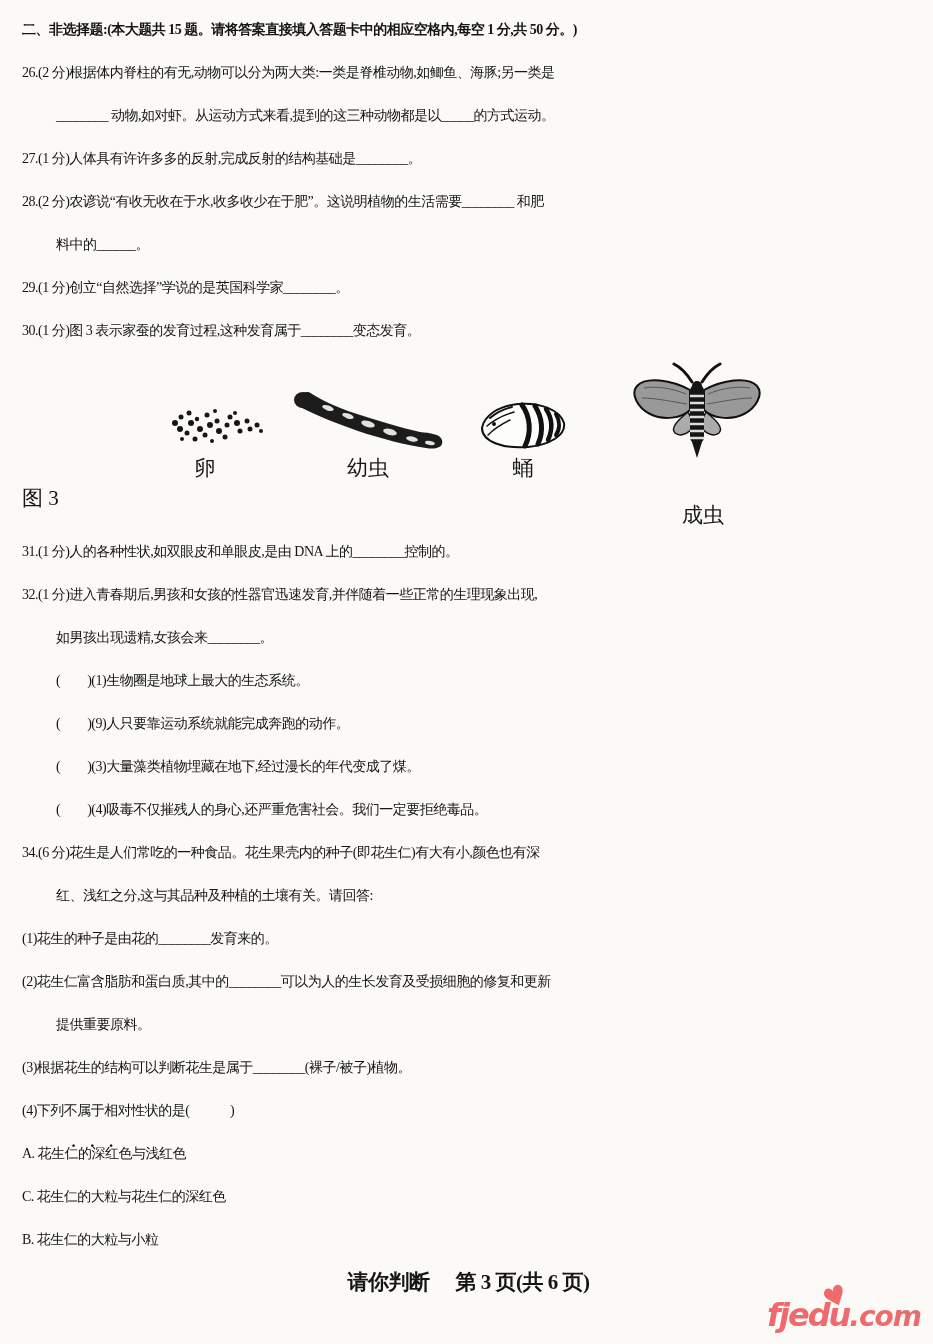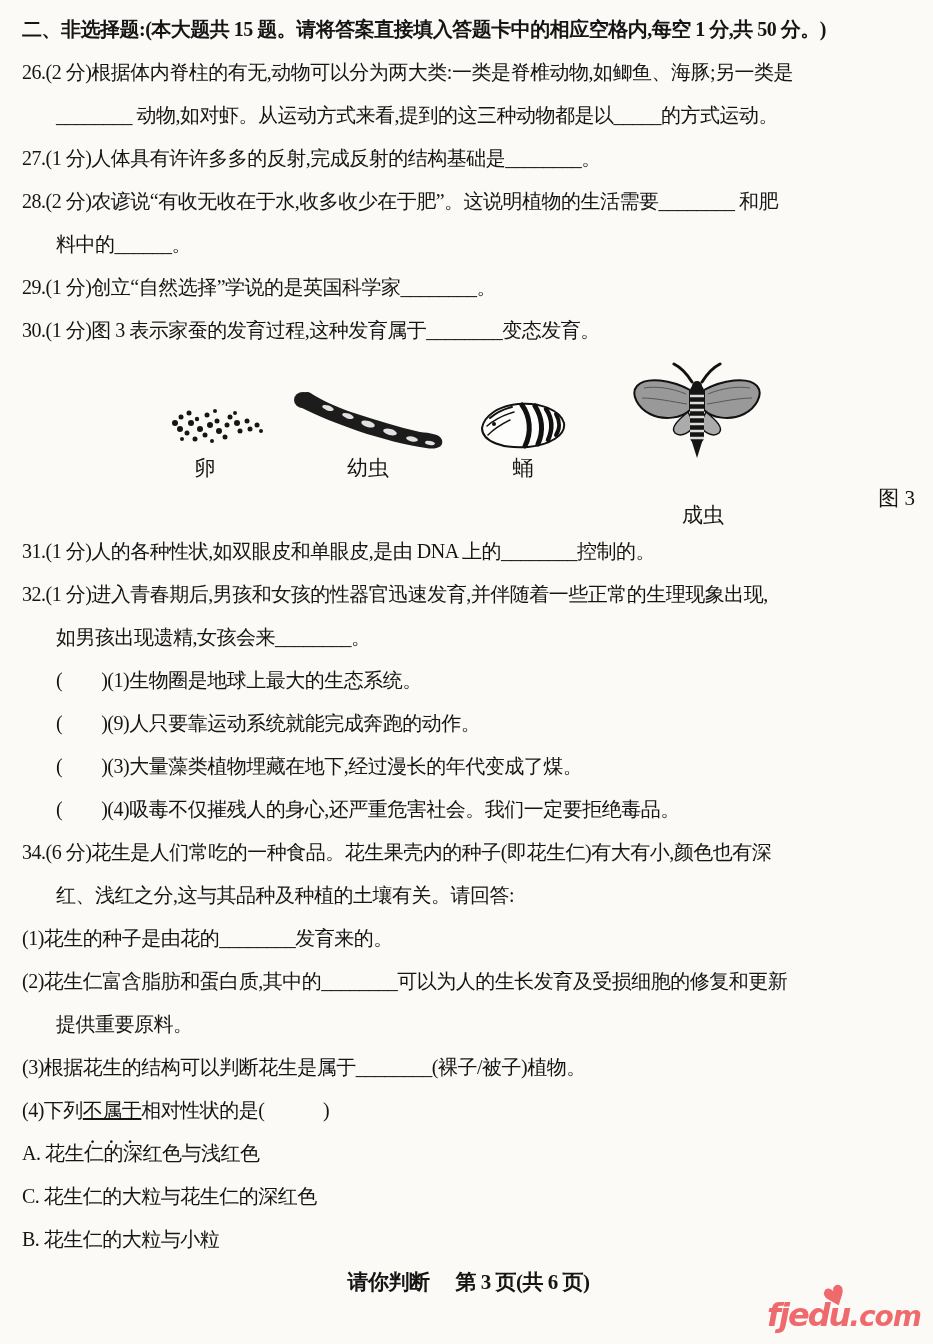--- a/index.html
+++ b/index.html
@@ -9,41 +9,41 @@
     font-family:"Liberation Serif","DejaVu Serif",serif;
     color:#151515;
   }
   .page{
     position:relative;width:933px;height:1344px;
     box-sizing:border-box;padding:8px 18px 0 22px;
     overflow:hidden;
   }
   p.line{
     margin:0;height:43px;line-height:43px;
-    font-size:20px;letter-spacing:-0.5px;
+    font-size:14px;letter-spacing:-0.5px;
     white-space:nowrap;
   }
   p.bold{font-weight:bold;}
   p.indent{padding-left:34px;}
   .emph-wrap span{display:inline;margin-top:16px;}
-  .emph{position:relative;display:inline-block;text-decoration:underline;}
+  .emph{position:relative;display:inline-block;}
   .emph::after{
     content:"\00B7\00B7\00B7";
     position:absolute;left:7px;top:21px;
     font-size:17px;font-weight:bold;letter-spacing:13px;color:#111;
   }
   .figure{position:relative;height:178px;}
   .fig-item{position:absolute;}
   .fig-label{
     position:absolute;top:103px;transform:translateX(-50%);
     font-size:21px;line-height:26px;white-space:nowrap;
   }
   .fig-caption{
     position:absolute;top:132px;left:0;right:0;
-    text-align:right;font-size:21px;
+    text-align:left;font-size:21px;
   }
   .footer{
     margin:0;height:43px;line-height:43px;text-align:center;
     font-size:21px;font-weight:bold;letter-spacing:-0.5px;
   }
   .footer .gap{display:inline-block;width:26px;}
   .watermark{
     position:absolute;right:12px;bottom:10px;
     color:#ee6a6c;
     font-family:"DejaVu Sans","Liberation Sans",sans-serif;

